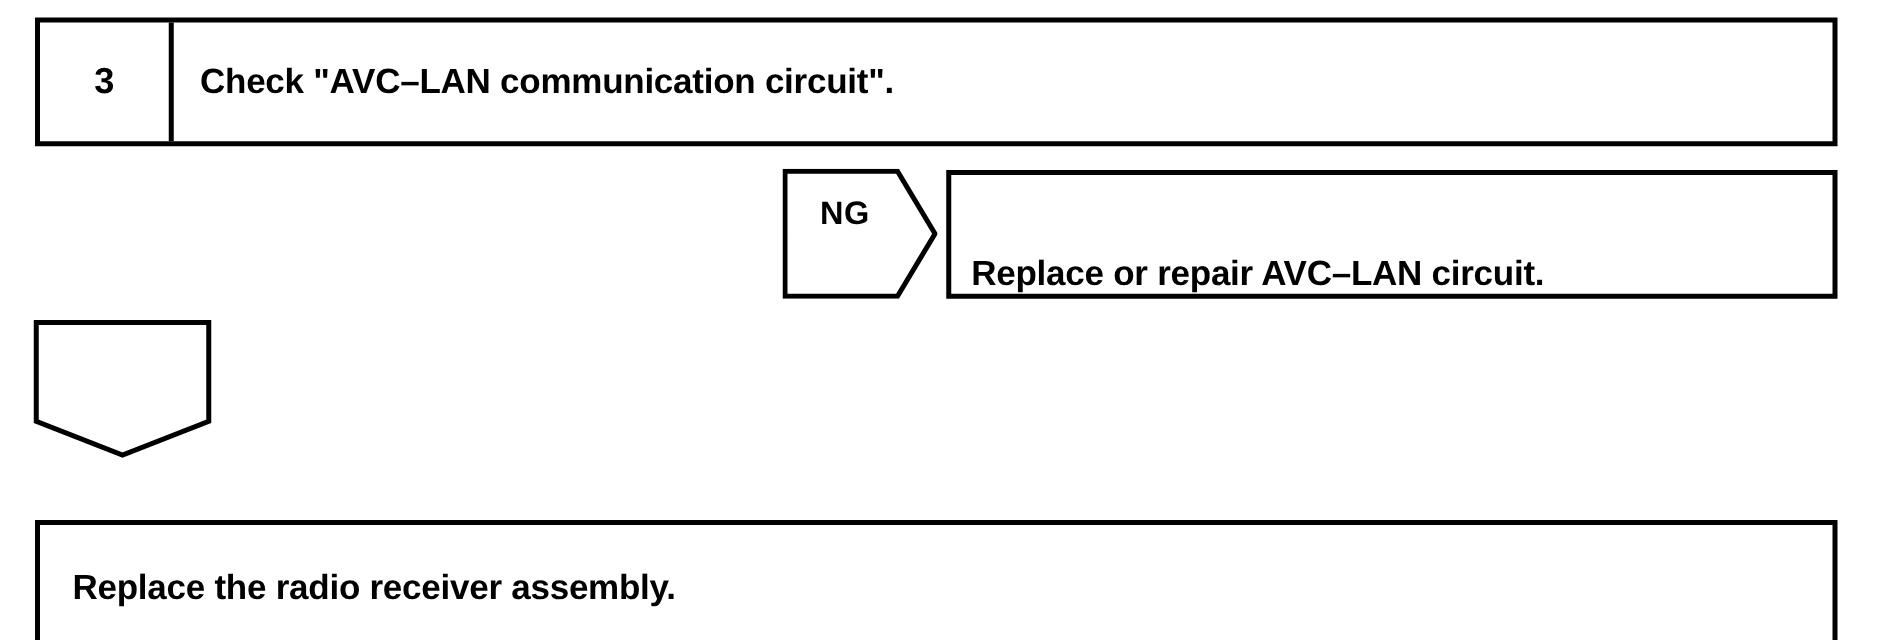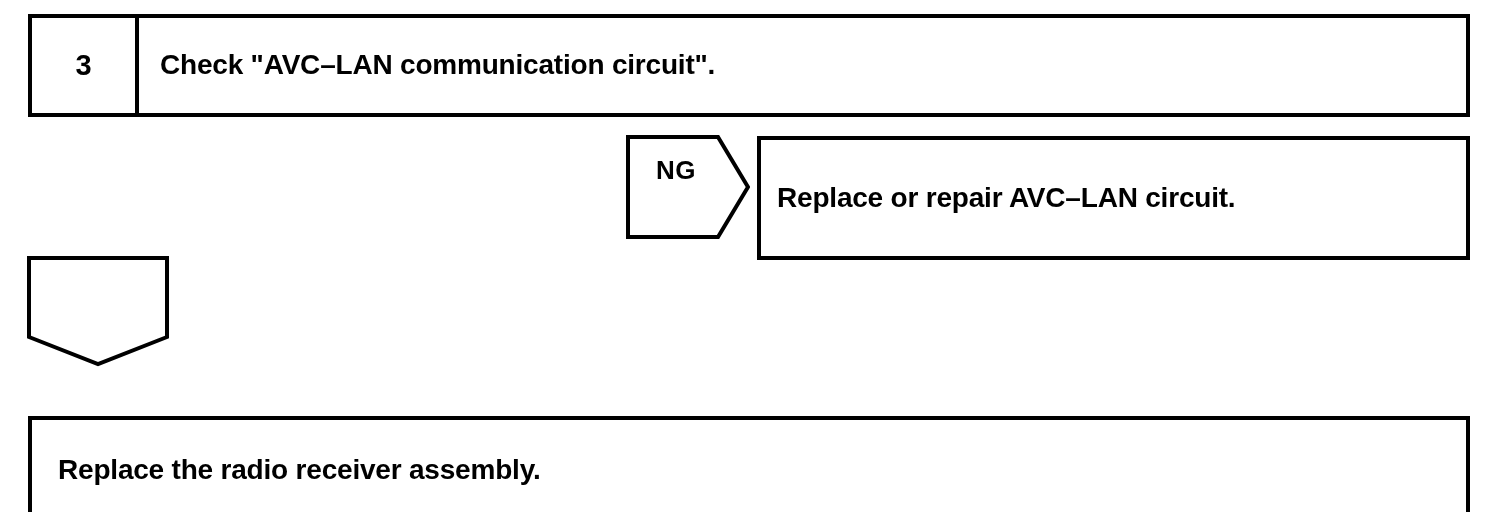--- a/index.html
+++ b/index.html
@@ -100,23 +100,23 @@
     font-weight: bold;
     color: #000000;
     letter-spacing: 0.5px;
     pointer-events: none;
   }
 
   #ng-result-box {
     left: 757px;
     top: 136px;
     width: 713px;
-    height: 124px;
+    height: 103px;
     display: flex;
-    align-items: center;
+    align-items: flex-end;
     padding-left: 16px;
   }
 
   
   #ok-tag {
     position: absolute;
     left: 26px;
     top: 255px;
     width: 144px;
     height: 112px;

